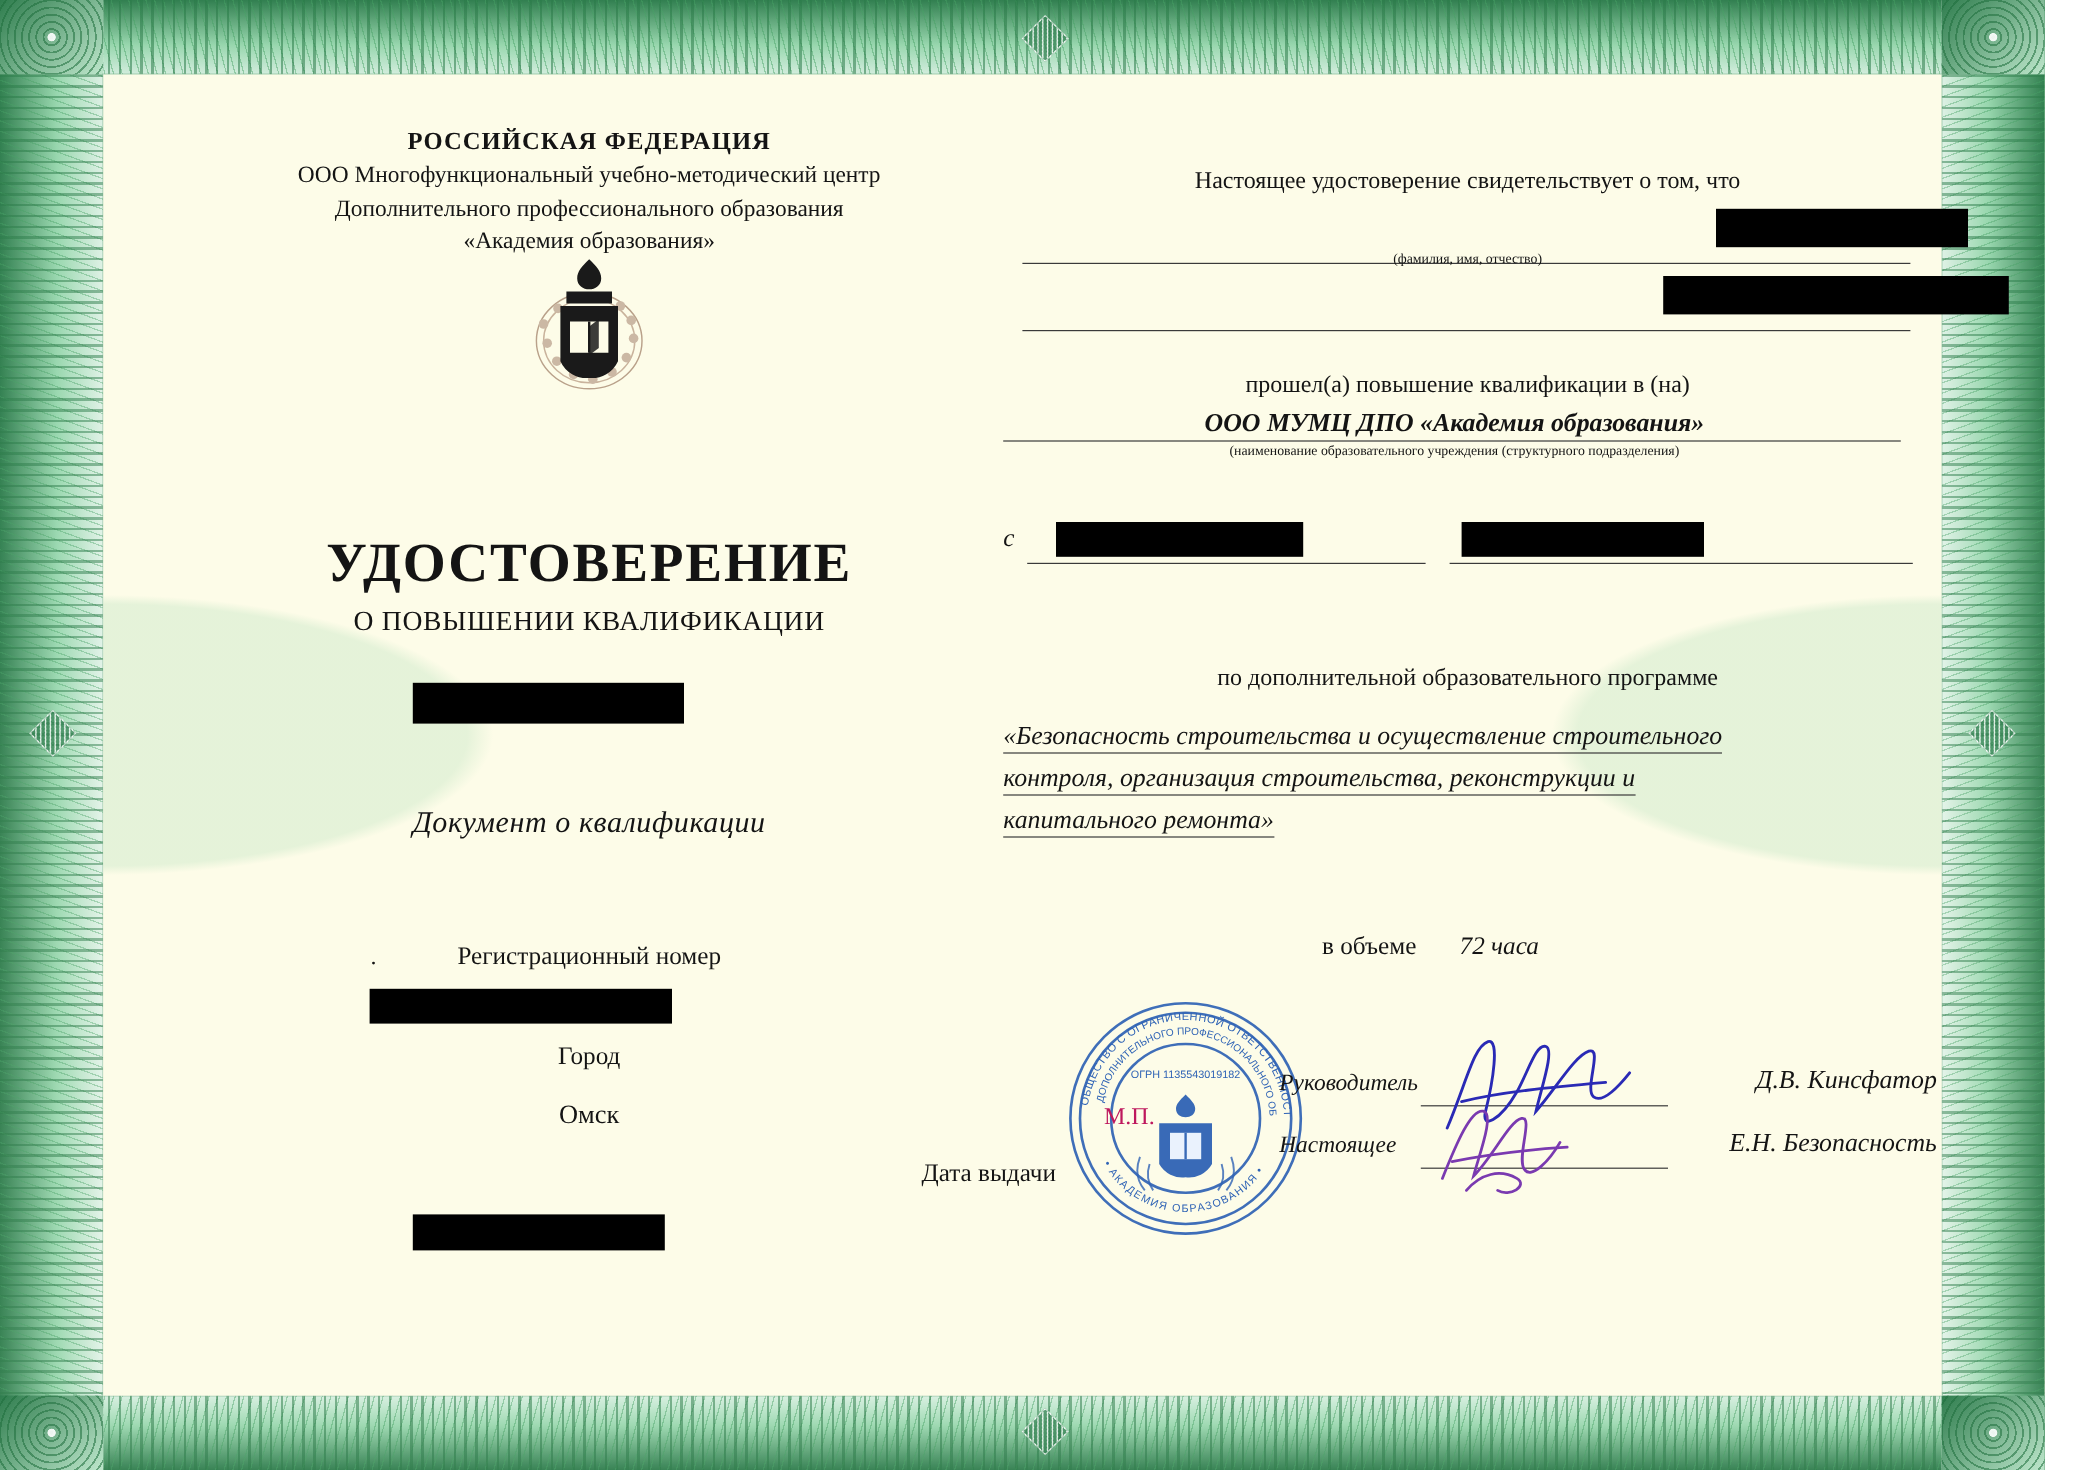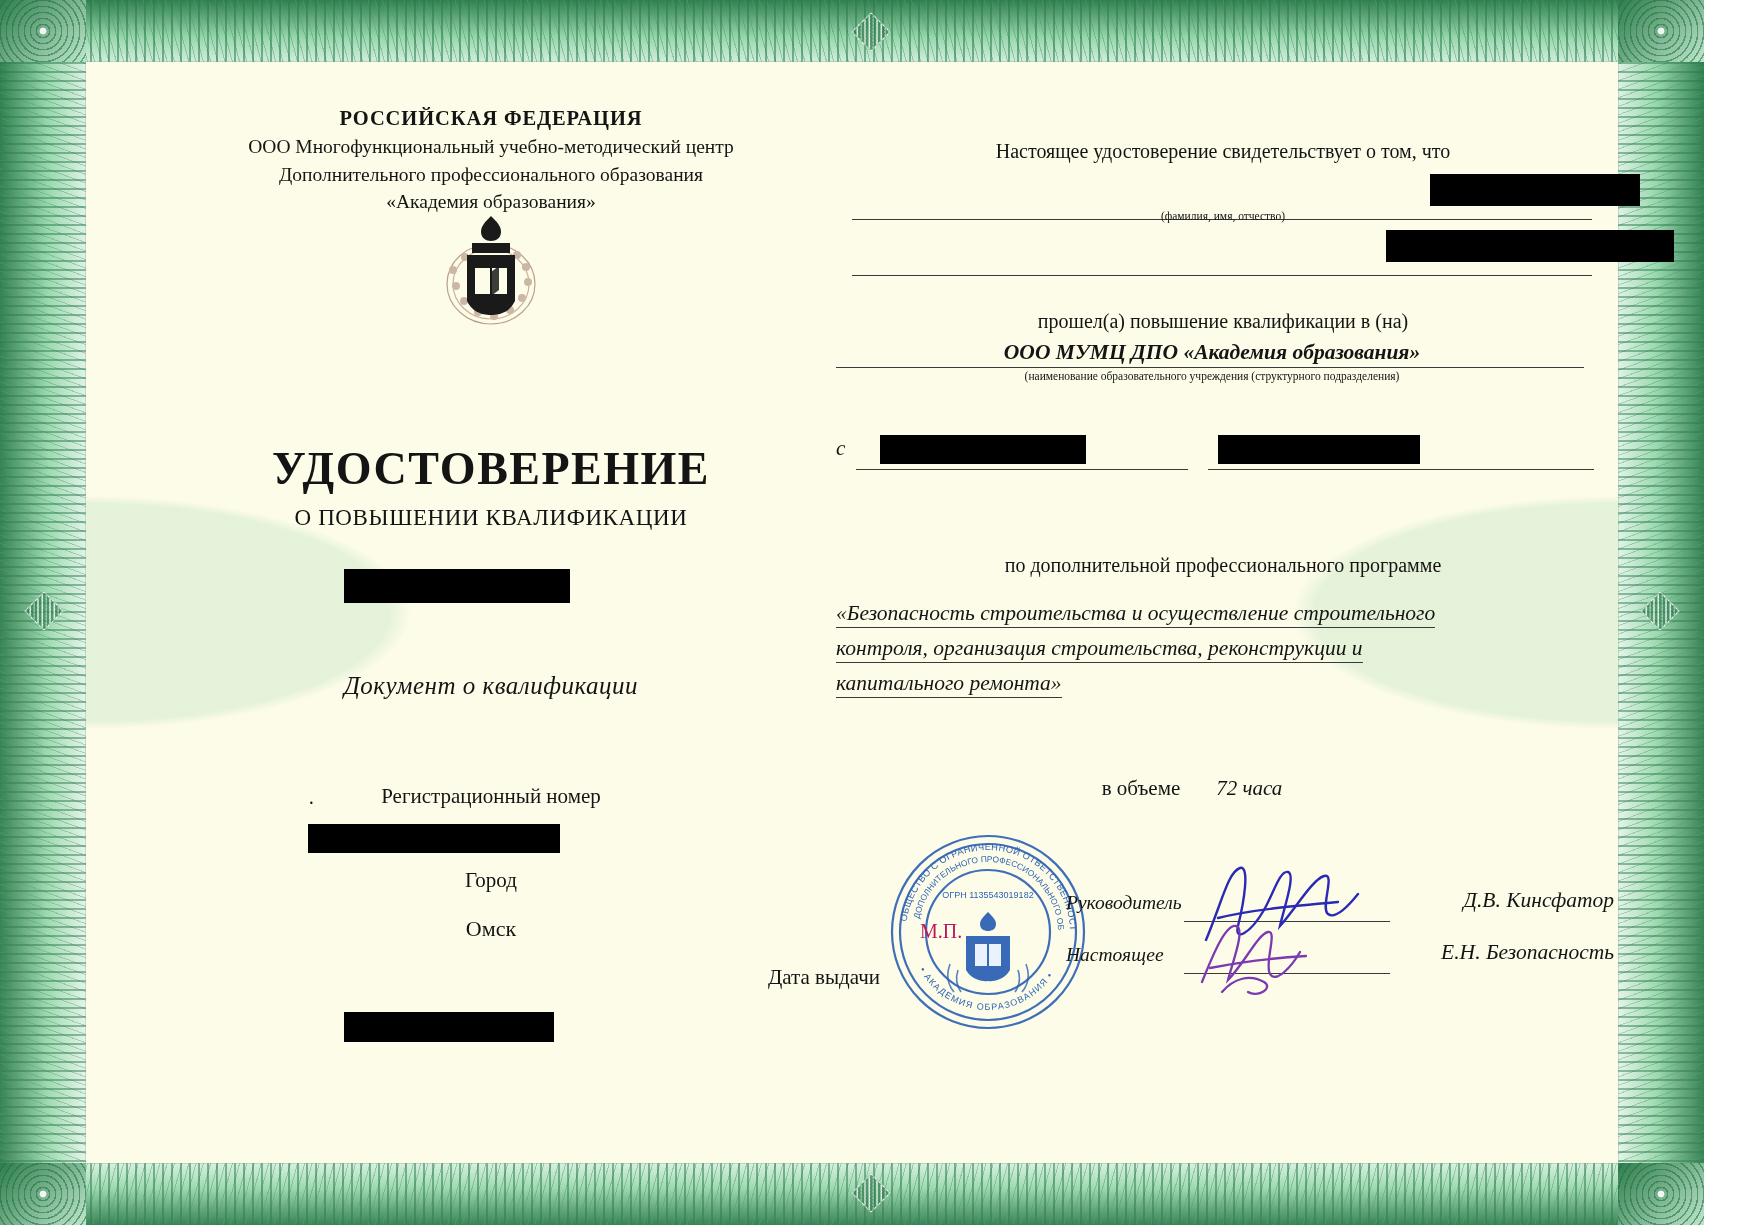--- a/index.html
+++ b/index.html
@@ -460,21 +460,21 @@
 
       <div class="period-row">
         <div class="lbl-s">с</div>
         <div class="redact r-from"></div>
         <div class="line-s"></div>
         <div class="lbl-po">по</div>
         <div class="redact r-to"></div>
         <div class="line-po"></div>
       </div>
 
-      <div class="prog-intro">по дополнительной профессионального программе</div>
+      <div class="prog-intro">по дополнительной образовательного программе</div>
 
       <div class="prog-title">
         <span>«Безопасность строительства и осуществление строительного</span><br>
         <span>контроля, организация строительства, реконструкции и</span><br>
         <span>капитального ремонта»</span>
       </div>
 
       <div class="volume">
         <span>в объеме</span><span class="val">72 часа</span>
       </div>

